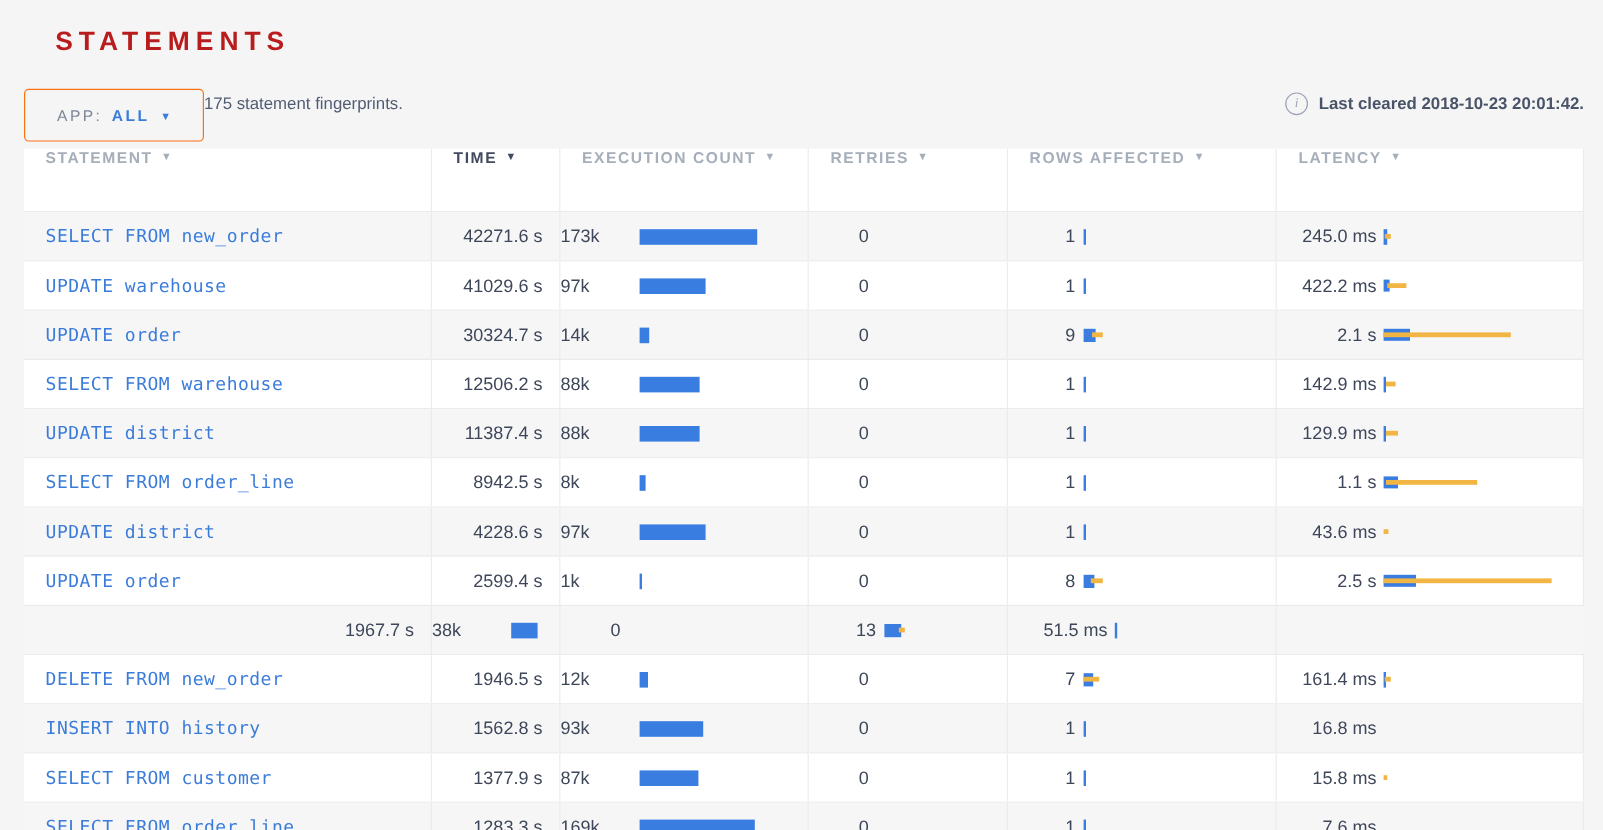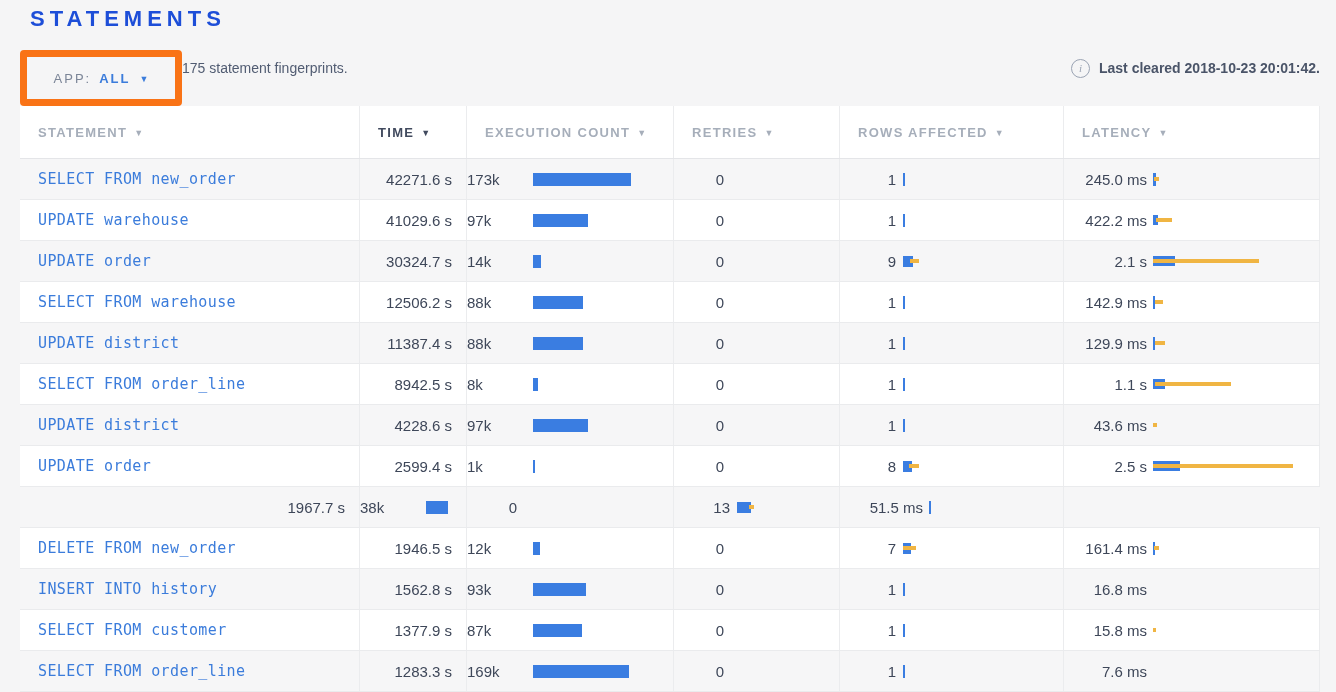--- a/index.html
+++ b/index.html
@@ -6,34 +6,34 @@
   body{
     width:1336px;height:692px;overflow:hidden;
     background:#f5f5f6;
     font-family:"Liberation Sans",sans-serif;
     -webkit-font-smoothing:antialiased;
   }
   .page{position:relative;width:1336px;height:692px;}
 
   
   .page-title{
-    margin:0;padding:6px 0 0 30px;
+    margin:16px;padding:6px 0 0 30px;
     font-size:22px;font-weight:bold;letter-spacing:5px;
-    color:#1d4ed8;
+    color:#b91c1c;
   }
 
   
   .toolbar{
     display:flex;align-items:center;
     margin:14px 16px 0 20px;height:44px;
   }
   .app-filter{
     display:flex;align-items:center;justify-content:center;
     width:148px;height:42px;
-    border:7px solid #f97316;border-radius:4px;
+    border:1px solid #f97316;border-radius:4px;
     cursor:pointer;flex:0 0 auto;margin-top:20px;
   }
   .af-label{font-size:13px;letter-spacing:2px;color:#7b8597;margin-right:8px;}
   .af-value{font-size:13px;letter-spacing:2px;color:#3b7cdb;font-weight:bold;}
   .af-caret{font-size:9px;color:#3b7cdb;margin-left:9px;padding-top:1px;}
   .summary{
     flex:1;text-align:left;
     font-size:14px;color:#515c72;
   }
   .last-cleared{
@@ -54,21 +54,21 @@
   }
   .grid-row{
     display:grid;
     grid-template-columns:340px 107px 207px 166px 224px 256px;
   }
   .thead{
     height:52px;background:#ffffff;
     border-bottom:1px solid #e4e5e8;
   }
   .th{
-    display:flex;align-items:center;
+    display:flex;
     padding-left:18px;
     font-size:13px;font-weight:bold;letter-spacing:1.3px;
     color:#a6aeba;border-right:1px solid #ebecee;
     cursor:pointer;white-space:nowrap;
   }
   .th.sorted{color:#414a5e;}
   .th .arrow{font-size:9px;margin-left:7px;padding-top:1px;}
 
   .row{height:40px;border-bottom:1px solid #eaebed;background:#ffffff;}
   .row:nth-child(odd){background:#f6f6f7;}

